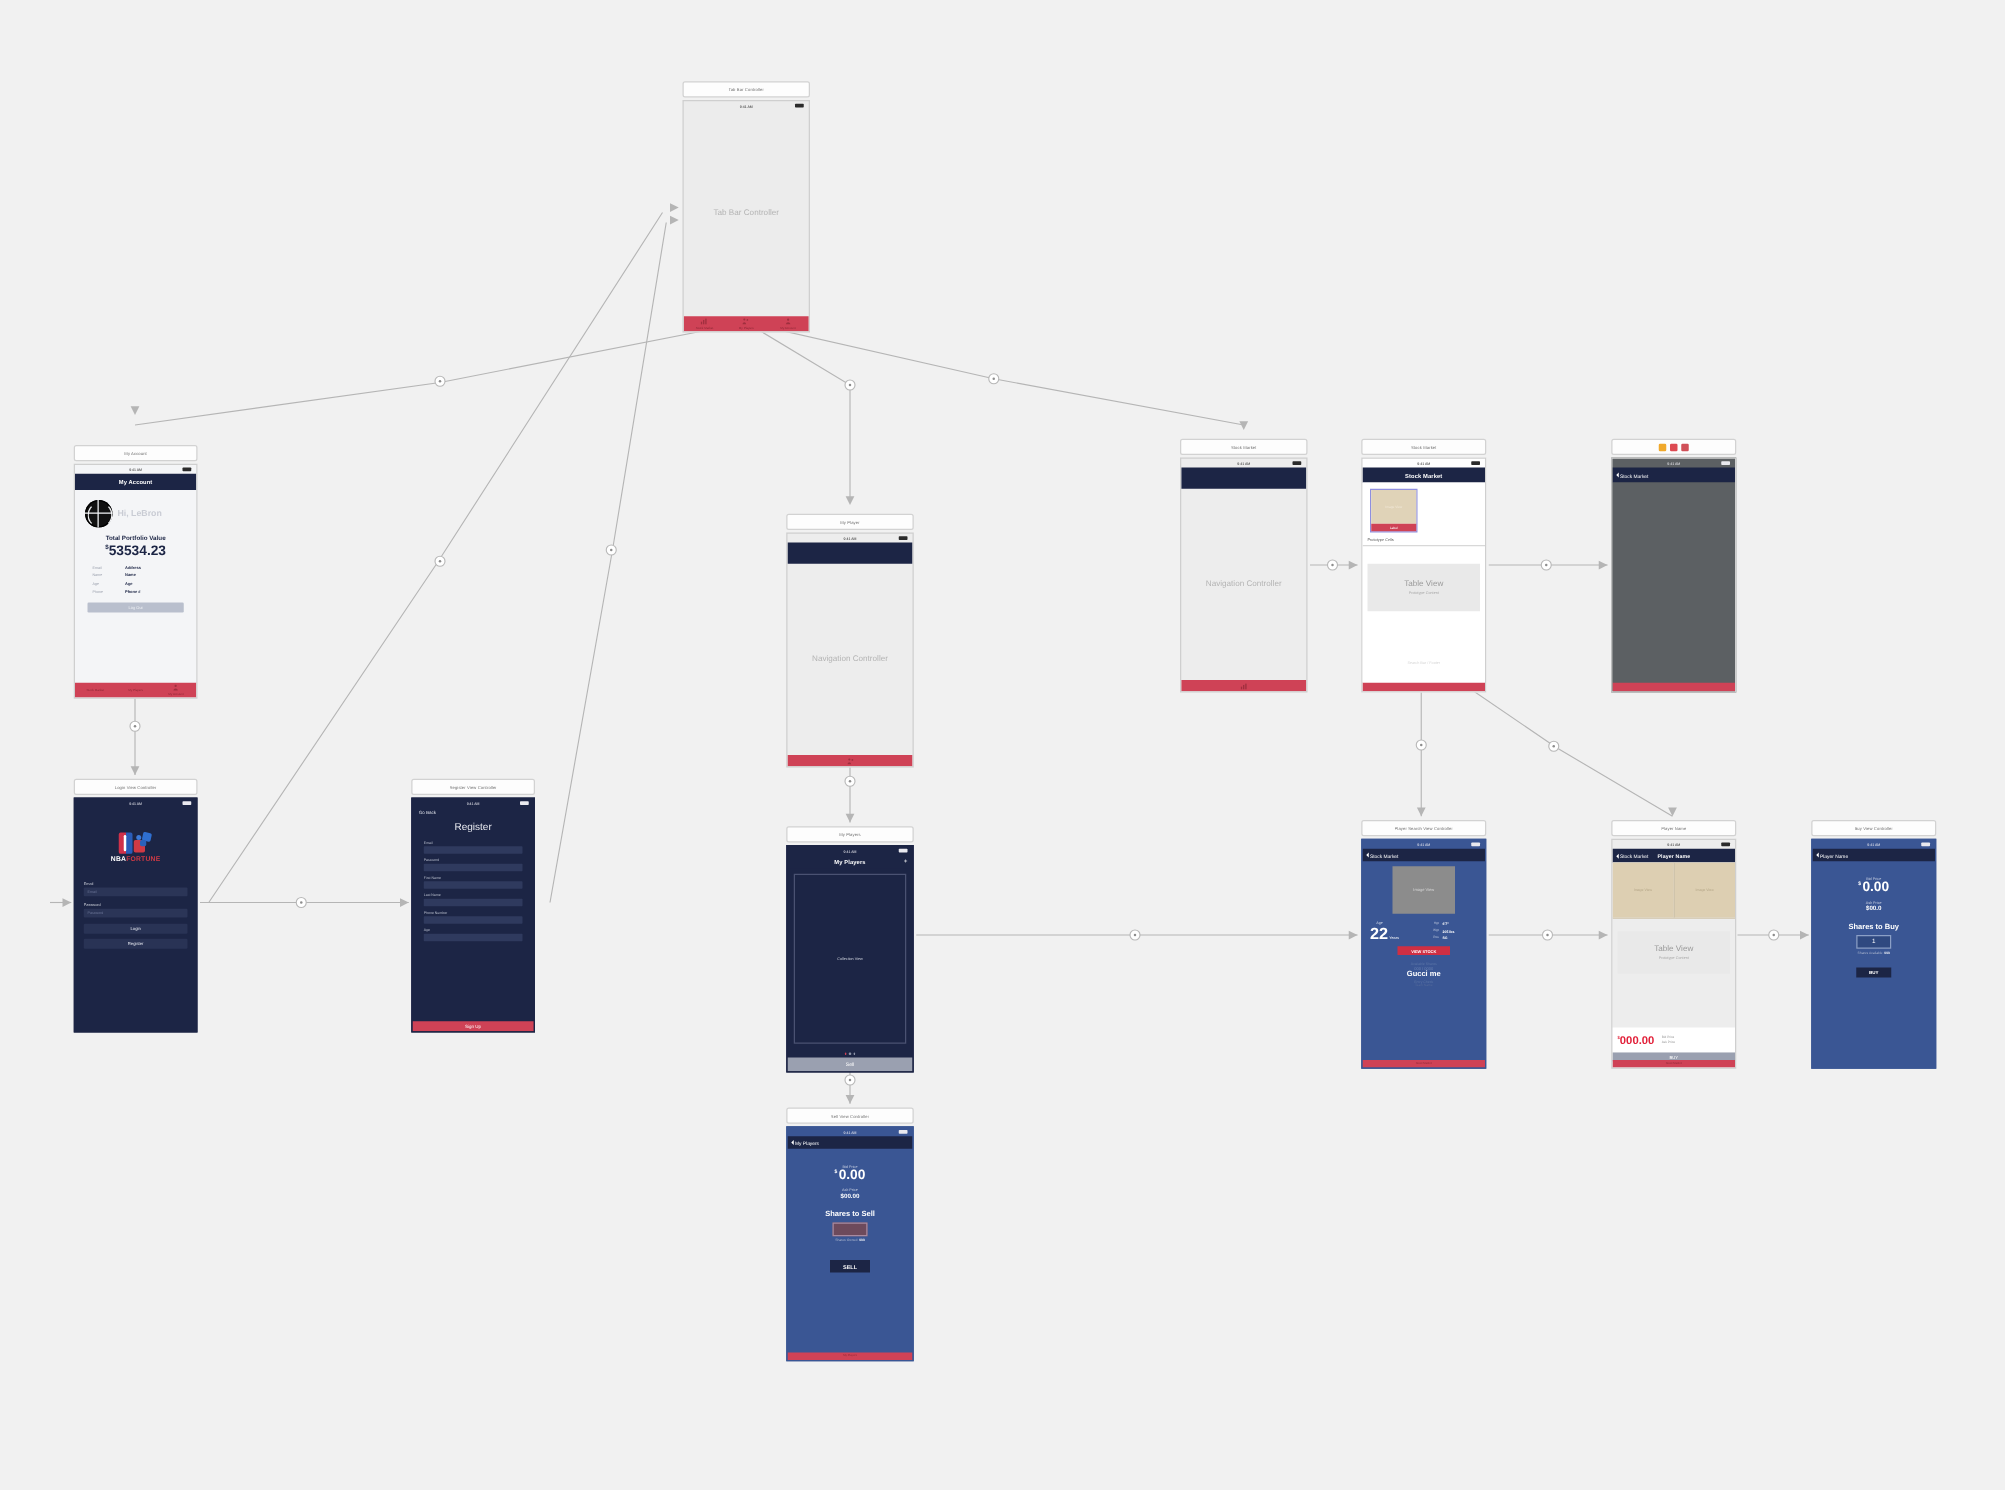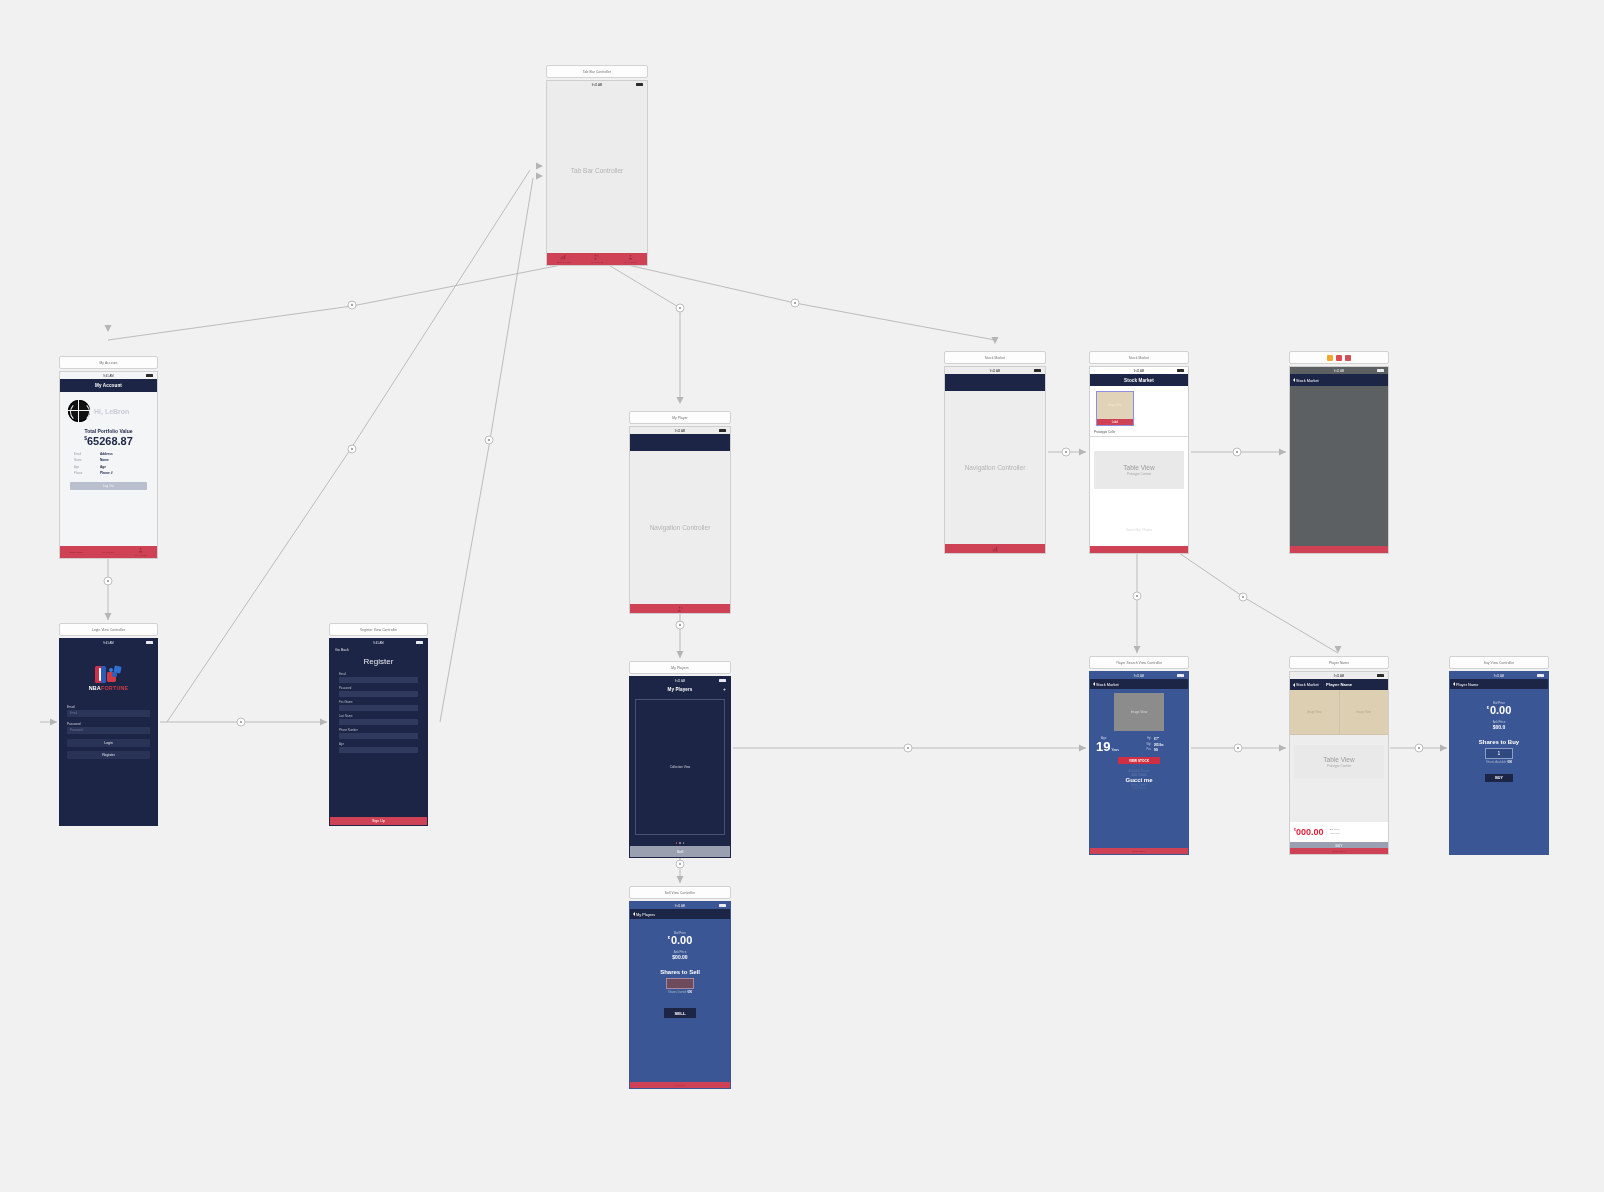--- a/index.html
+++ b/index.html
@@ -382,21 +382,21 @@
       </div>
       <div class="body" style="background:#f4f5f7;">
         <div class="acc-head">
           <div class="ball">
               <i></i>
             </div>
           <div class="hi">Hi, LeBron</div>
         </div>
         <div class="tpv">Total Portfolio Value</div>
         <div class="bigval">
-          <sup>$</sup><span>65268.87</span>
+          <sup>$</sup><span>53534.23</span>
         </div>
         <div class="rows">
           <div class="row">
             <span class="k">Email</span>
             <span class="v">Address</span>
           </div>
           <div class="row">
             <span class="k">Name</span>
             <span class="v">Name</span>
           </div>
@@ -680,21 +680,21 @@
           <i class="chev"></i>
           <span>Stock Market</span>
         </span>
       </div>
       <div class="body">
         <div class="photo">Image View</div>
         <div class="statrow">
           <div class="agebox">
             <div class="agek">Age</div>
             <div class="agev">
-              <span>19</span><small>Years</small>
+              <span>22</span><small>Years</small>
             </div>
           </div>
           <div class="statcol">
             <div class="statline">
               <span class="sk">Hgt</span>
               <span class="sv">6'7"</span>
             </div>
             <div class="statline">
               <span class="sk">Wgt</span>
               <span class="sv">205 lbs</span>

